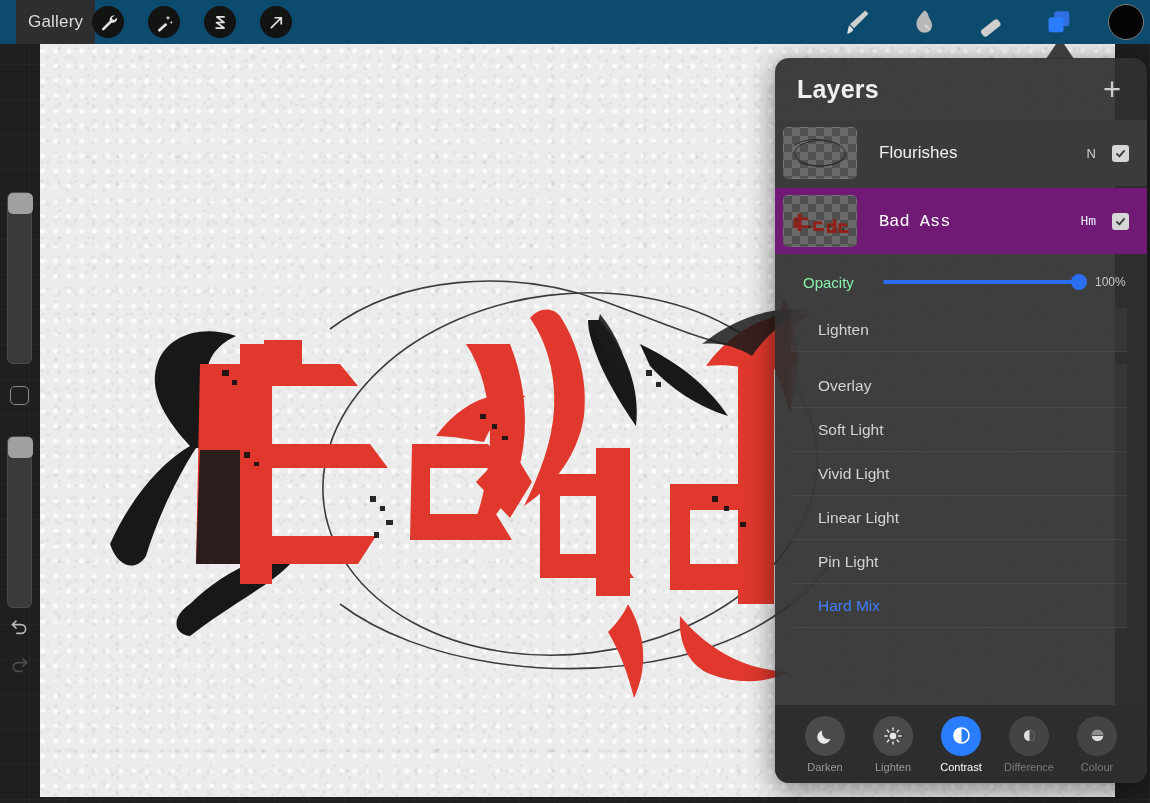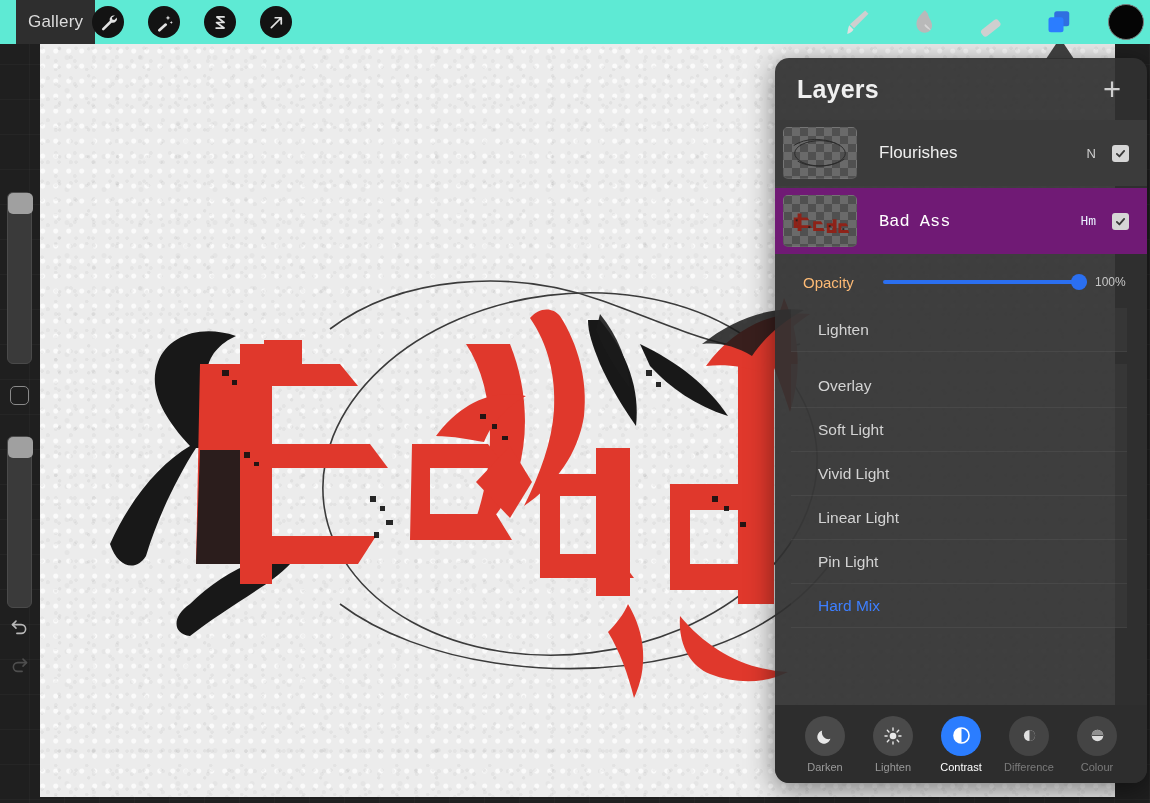--- a/index.html
+++ b/index.html
@@ -20,21 +20,21 @@
     background-image:
       linear-gradient(to right, rgba(255,255,255,0.028) 1px, transparent 1px),
       linear-gradient(to bottom, rgba(255,255,255,0.028) 1px, transparent 1px);
     background-size: 35px 35px;
     background-position: -6px -6px;
   }
 
   
   .topbar {
     position: absolute; left:0; top:0; width:1150px; height:44px;
-    background:#5eead4;
+    background:#0c4a6e;
     z-index: 30;
   }
   .gallery-btn {
     position:absolute; left:16px; top:0; height:44px;
     display:flex; align-items:center; padding:0 12px;
     color:#dcdcdc; font-size:17px; letter-spacing:.2px;
     background:#2e2e2e;
   }
   .tool-round {
     position:absolute; top:6px; width:32px; height:32px; border-radius:50%;
@@ -137,21 +137,21 @@
   .layer-mode { color:#cfcfcf; font-size:13px; margin-right:16px; }
   .layer-row.selected .layer-mode { color:#eaf0ff; }
   .layer-check {
     width:17px; height:17px; margin-right:18px; border-radius:3px;
     background:#d6d6d6; display:flex; align-items:center; justify-content:center;
   }
 
   .opacity-row {
     display:flex; align-items:center; height:52px; padding:0 0 0 28px;
   }
-  .opacity-label { color:#fdba74; font-size:15px; width:74px; }
+  .opacity-label { color:#86efac; font-size:15px; width:74px; }
   .slider-wrap { position:relative; flex:1; height:20px; margin:0 8px 0 6px; }
   .slider-track {
     position:absolute; left:0; top:8px; width:100%; height:4px;
     border-radius:2px; background:#2b6ff0;
   }
   .slider-knob {
     position:absolute; top:2px; width:16px; height:16px; border-radius:50%;
     background:#2b6ff0;
   }
   .opacity-val { color:#c7c7c7; font-size:12px; width:52px; text-align:left; }

